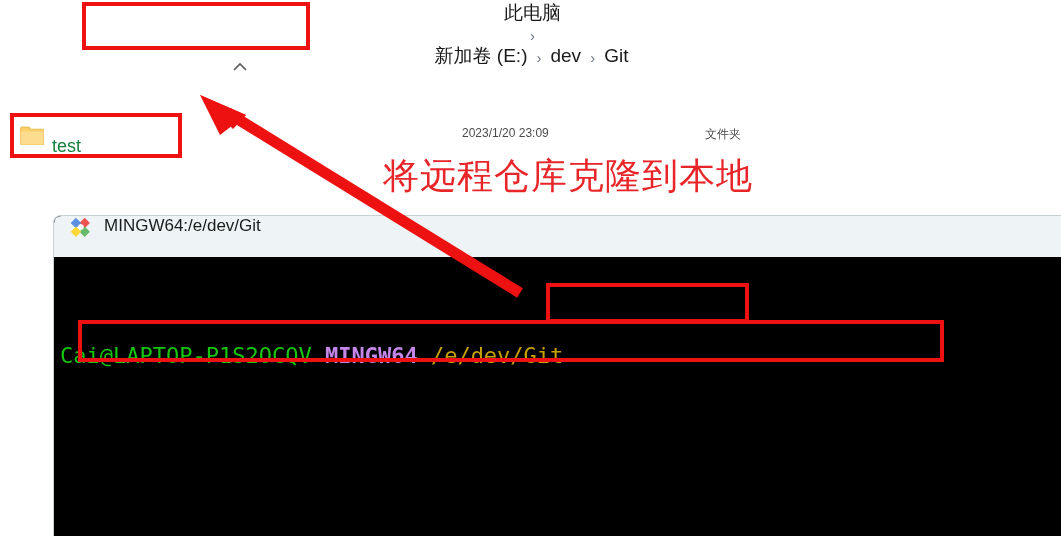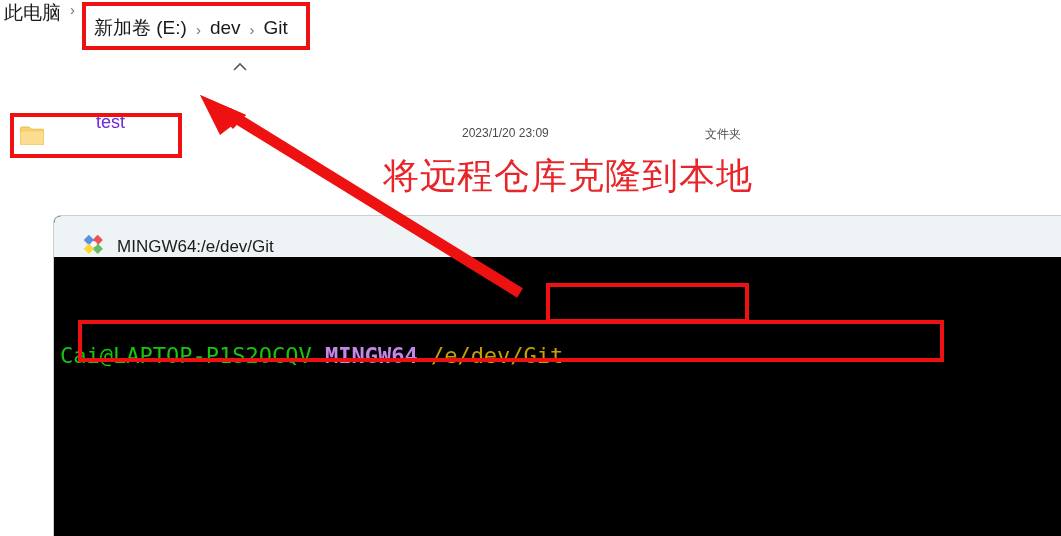--- a/index.html
+++ b/index.html
@@ -7,23 +7,24 @@
     width: 1061px; height: 536px;
     background: #ffffff;
     font-family: "Liberation Sans", sans-serif;
     overflow: hidden;
   }
   #root { position: relative; width: 1061px; height: 536px; background: #ffffff; }
 
   
   .breadcrumb {
     position: absolute; left: 0; top: 0; width: 1061px; height: 56px;
-    display: flex; 
+    display: flex; align-items: center;
     font-size: 19px; color: #1a1a1a;
     padding-left: 4px;
+    flex-direction: column;
   }
   .crumb { white-space: nowrap; }
   .crumb-sep {
     color: #6b7280; font-size: 15px; margin: 0 9px; position: relative; top: 1px;
   }
   .crumb-boxed-group {
     display: flex; align-items: center;
     padding: 0 12px 0 10px;
   }
 
@@ -44,22 +45,22 @@
     position: absolute; left: 233px; top: 62px;
     width: 14px; height: 10px;
   }
 
   
   .file-row { position: absolute; left: 0; top: 112px; width: 1061px; height: 46px; }
   .folder-icon {
     position: absolute; left: 20px; top: 14px; width: 24px; height: 19px;
   }
   .file-name {
-    position: absolute; left: 52px; top: 0;
-    font-size: 18px; color: #6d28d9; margin-left: 44px;
+    position: absolute; left: 52px; top: 24px;
+    font-size: 18px; color: #15803d;
   }
   .file-date {
     position: absolute; left: 462px; top: 14px;
     font-size: 12px; color: #4b4b4b;
   }
   .file-type {
     position: absolute; left: 705px; top: 14px;
     font-size: 12px; color: #4b4b4b;
   }
 
@@ -95,22 +96,22 @@
     background: #000000;
     border-top-left-radius: 8px;
     border: 1px solid #c8d0d4;
     border-right: none; border-bottom: none;
     overflow: hidden;
   }
   .term-titlebar {
     height: 41px; width: 100%;
     background: #eef4f5;
     border-top-left-radius: 7px;
-    display: flex; align-items: flex-end;
-    padding-left: 28px;
+    display: flex; align-items: flex-start;
+    padding-left: 15px;
   }
   .git-icon { width: 24px; height: 24px; flex: 0 0 24px; }
   .term-title {
     margin-left: 11px; font-size: 17px; color: #1b1b1b;
     font-family: "Liberation Sans", sans-serif;
   }
   .term-body {
     position: relative;
     background: #000000;
     height: 280px;

